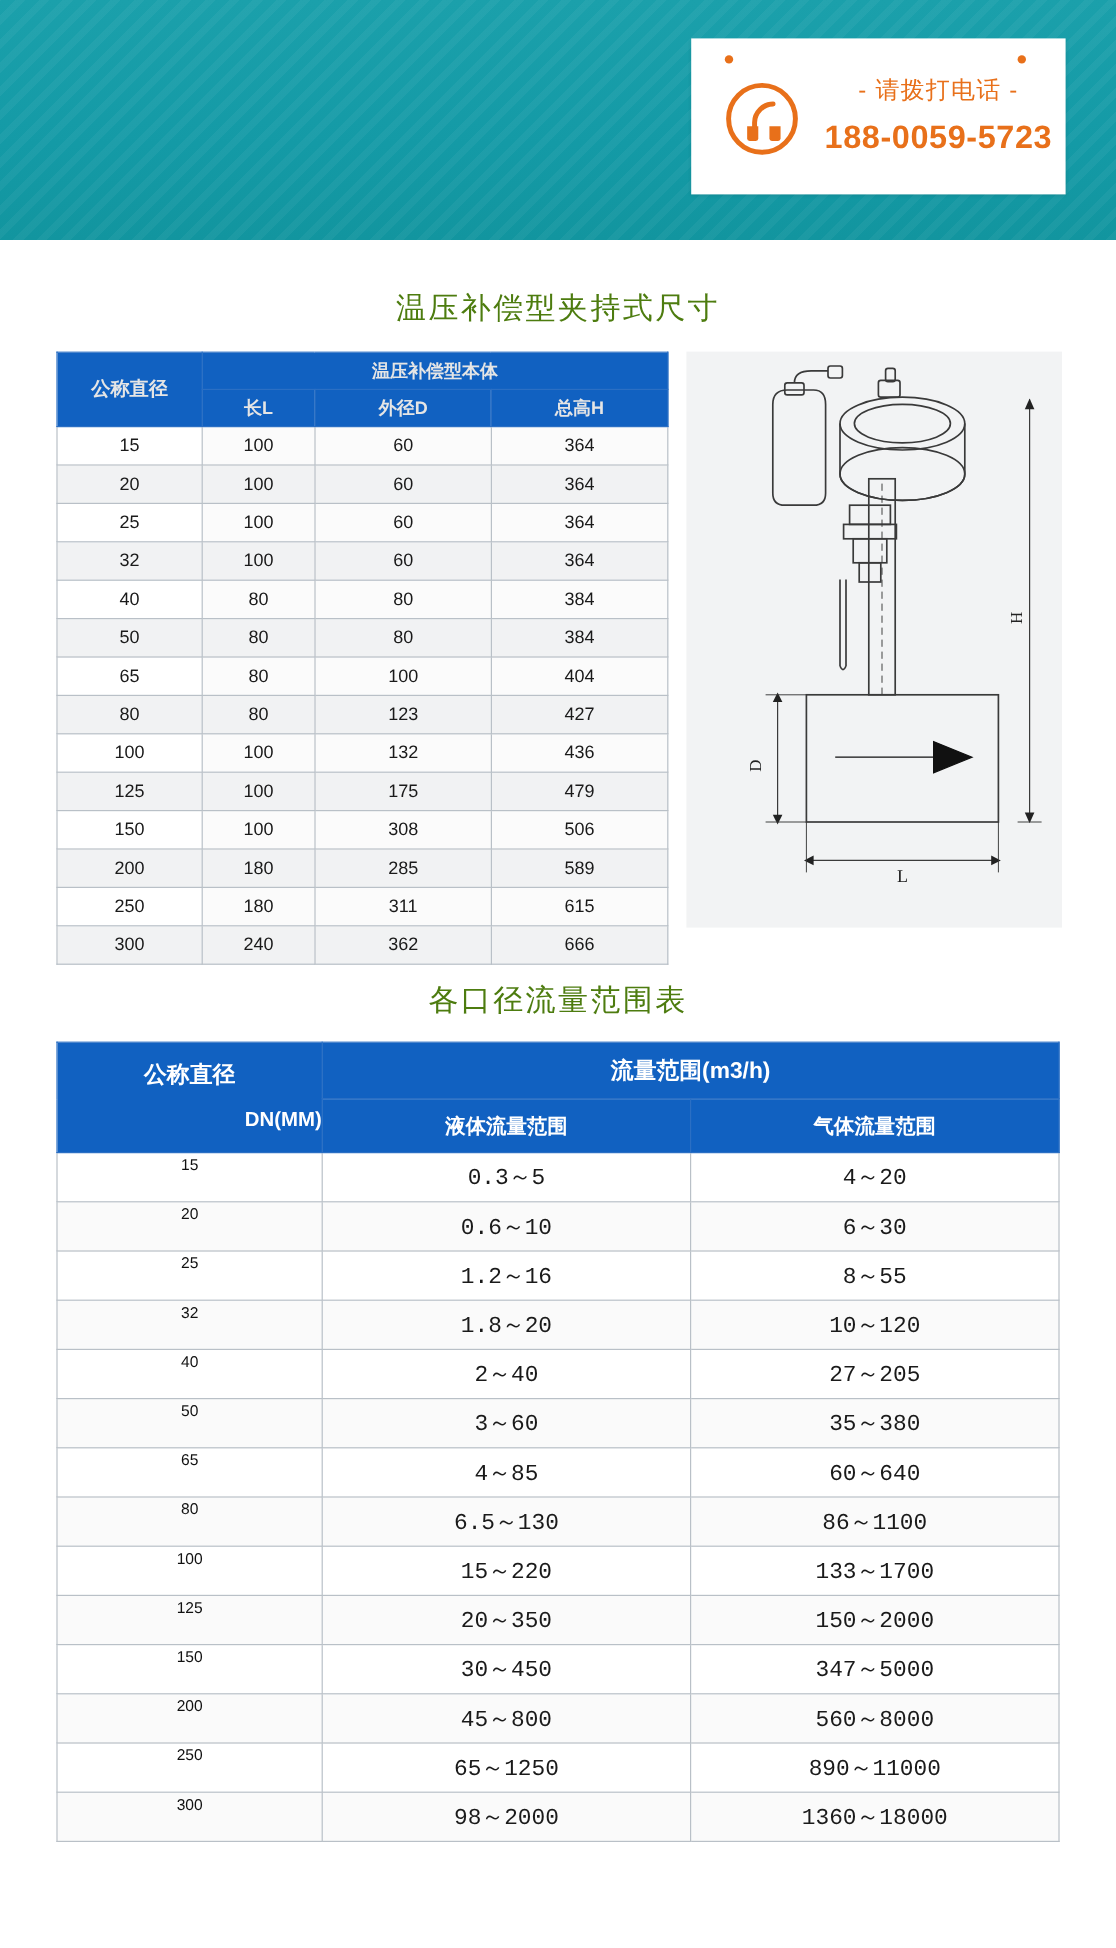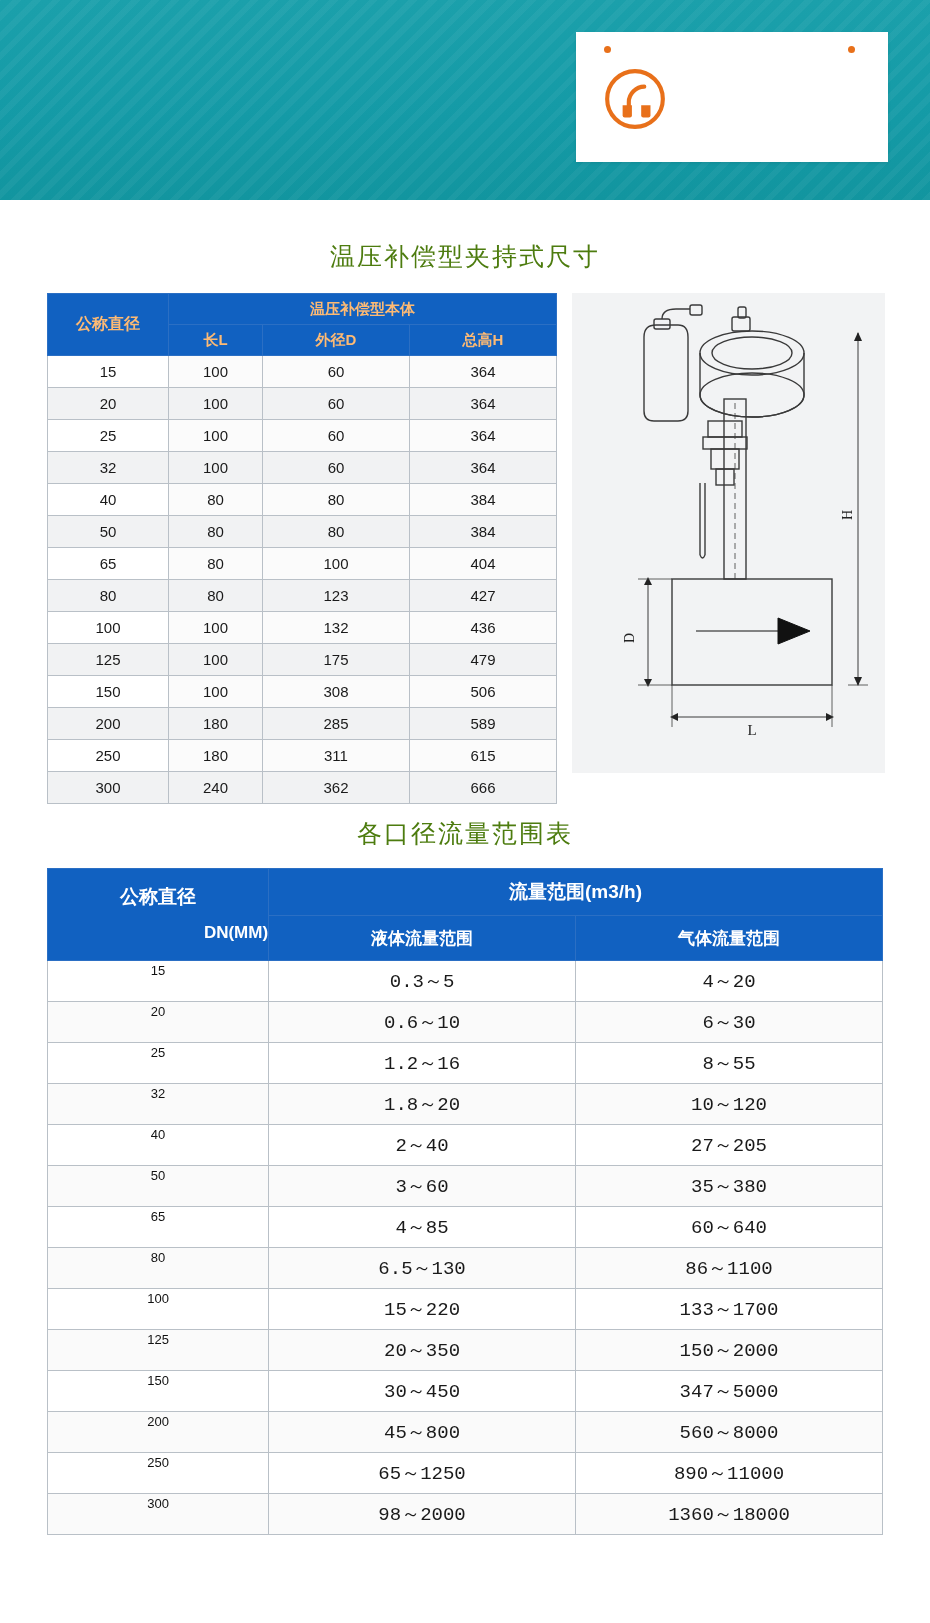--- a/index.html
+++ b/index.html
@@ -134,21 +134,21 @@
     background: #fff;
   }
   .dim-table th, .dim-table td {
     border: 1px solid #b9c0c7;
     text-align: center;
     font-size: 15px;
     color: #1a1a1a;
   }
   .dim-table thead th {
     background: #1161c1;
-    color: #fdba74;
+    color: #e5e5e5;
     font-weight: bold;
     font-size: 15px;
     height: 28px;
     border-color: #2b6fc4;
   }
   .dim-table thead th.dn {
     width: 118px;
     font-size: 16px;
   }
   .dim-table tbody td {
@@ -242,20 +242,24 @@
     <div class="dot d1"></div>
     <div class="dot d2"></div>
     <div class="phone-icon">
       <svg viewBox="0 0 64 64" width="66" height="66" fill="none" stroke="#e8701a" stroke-width="4">
         <circle cx="32" cy="32" r="27" stroke="#e8701a" stroke-width="4"></circle>
         <path d="M41 20 C33 20 26 27 26 35 L26 41" stroke="#e8701a" stroke-width="4" stroke-linecap="round" fill="none"></path>
         <path d="M20 38 h9 v10 a2 2 0 0 1 -2 2 h-5 a2 2 0 0 1 -2 -2 z" fill="#e8701a" stroke="none"></path>
         <path d="M38 38 h9 v10 a2 2 0 0 1 -2 2 h-5 a2 2 0 0 1 -2 -2 z" fill="#e8701a" stroke="none"></path>
       </svg>
     </div>
+    <div class="phone-text">
+      <div class="phone-label">- 请拨打电话 -</div>
+      <div class="phone-number">188-0059-5723</div>
+    </div>
   </div>
 </div>
 
 <div class="section-title" id="title-dim">温压补偿型夹持式尺寸</div>
 
 <div class="block-dim">
 
   <table class="dim-table">
     <thead>
       <tr>

